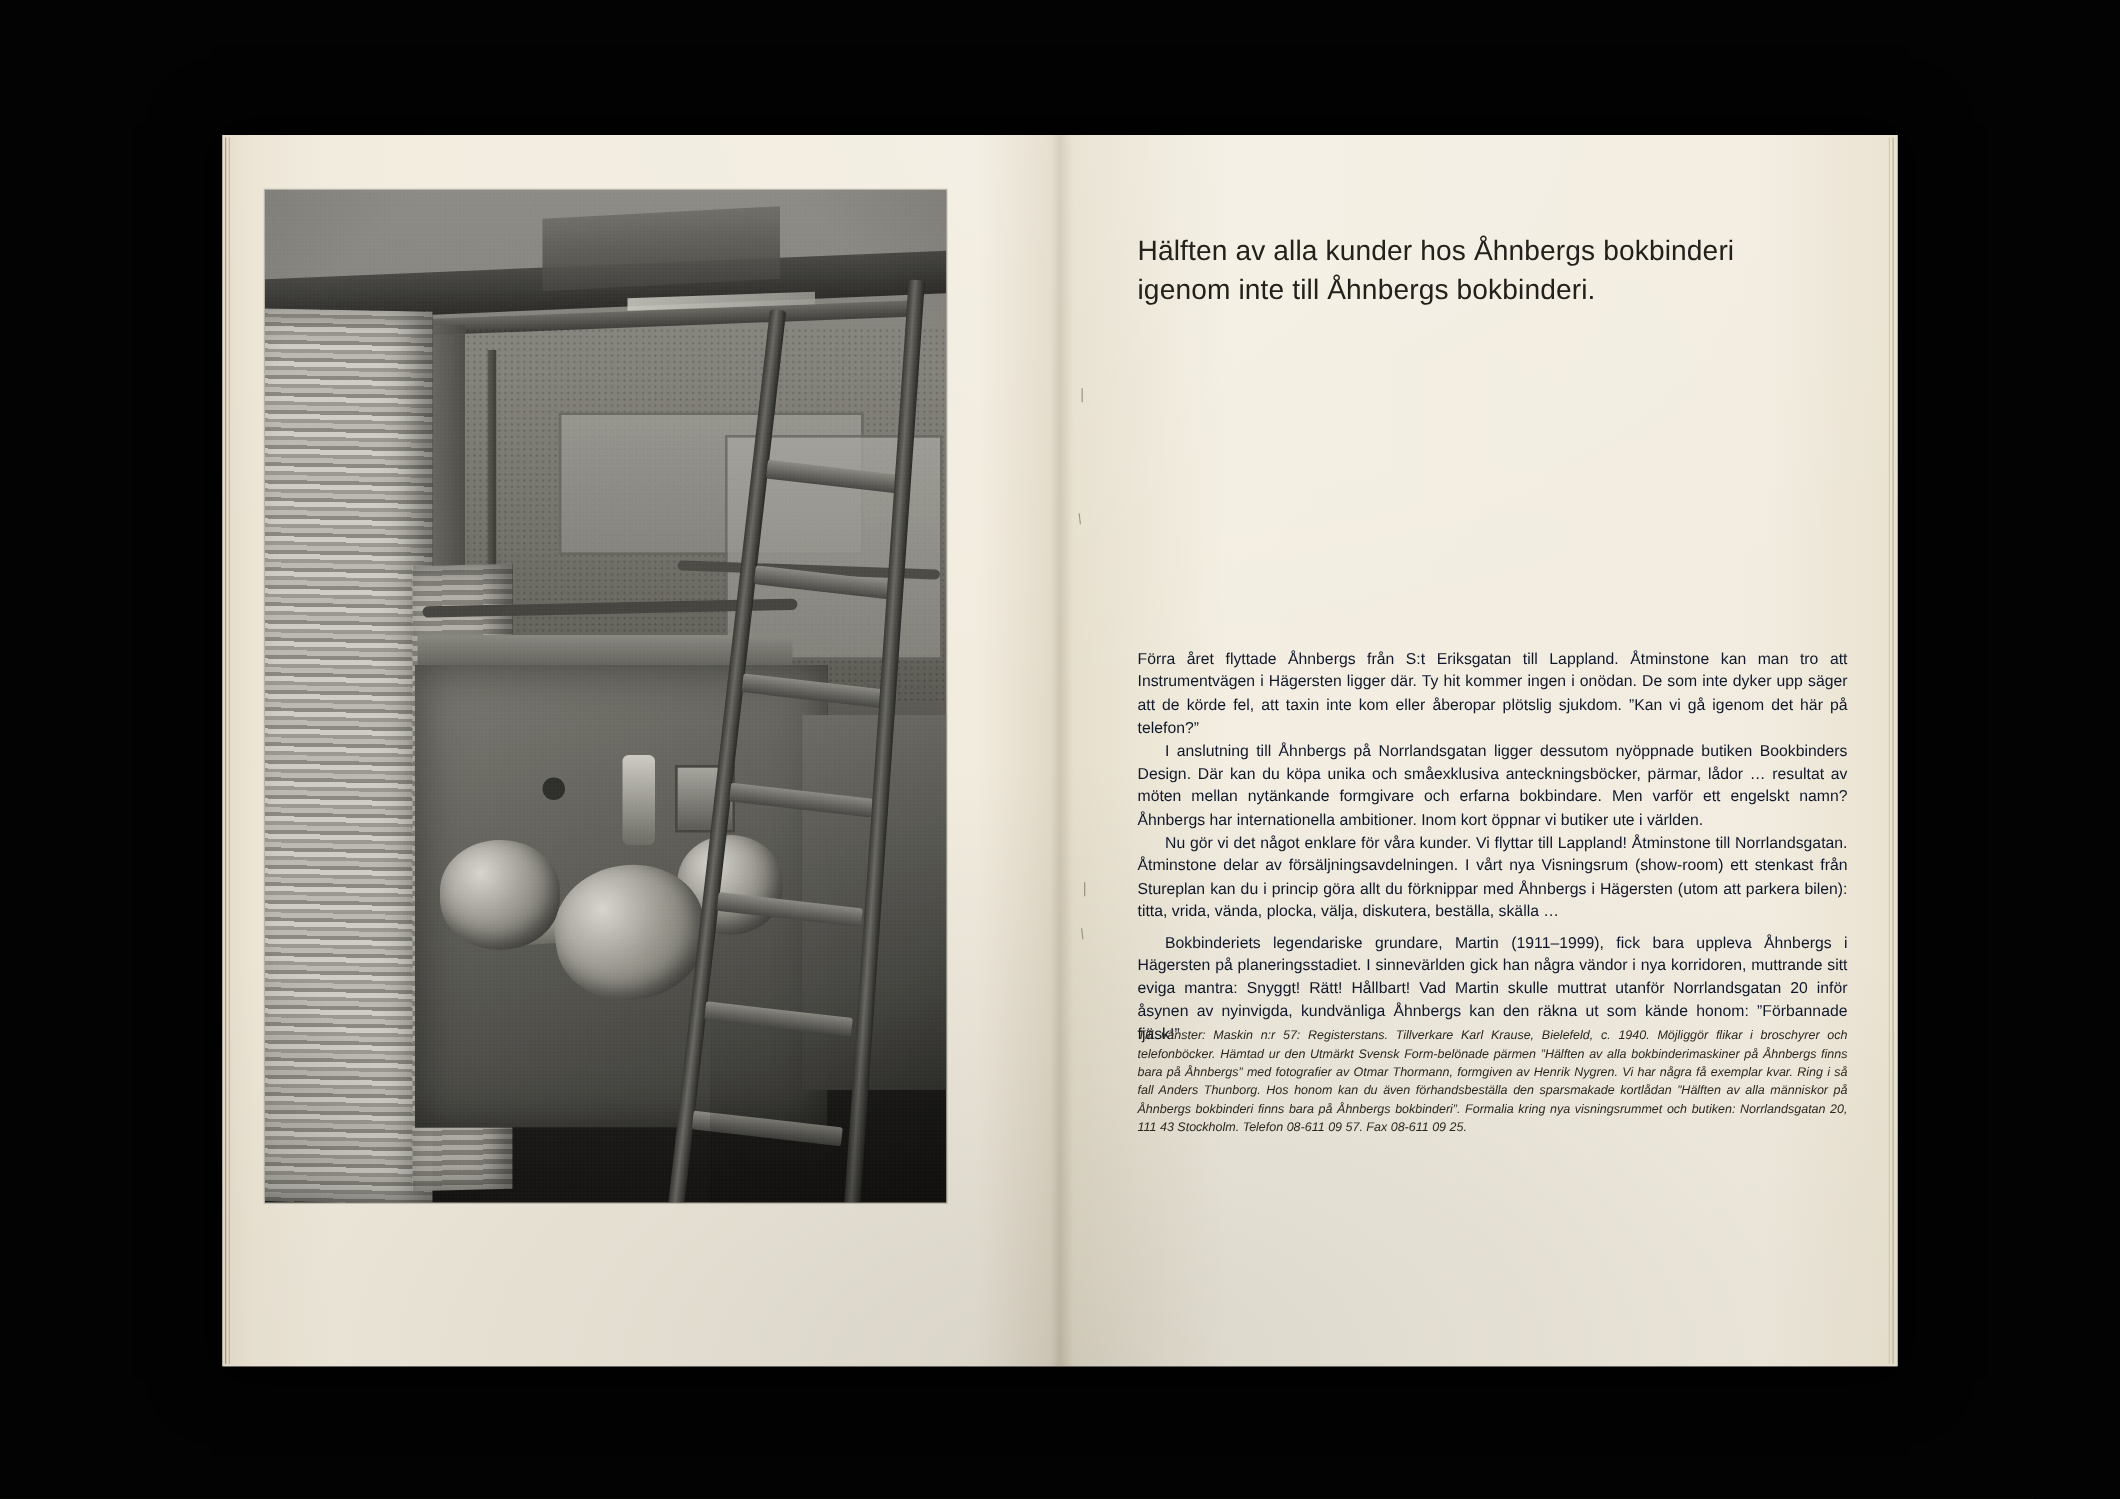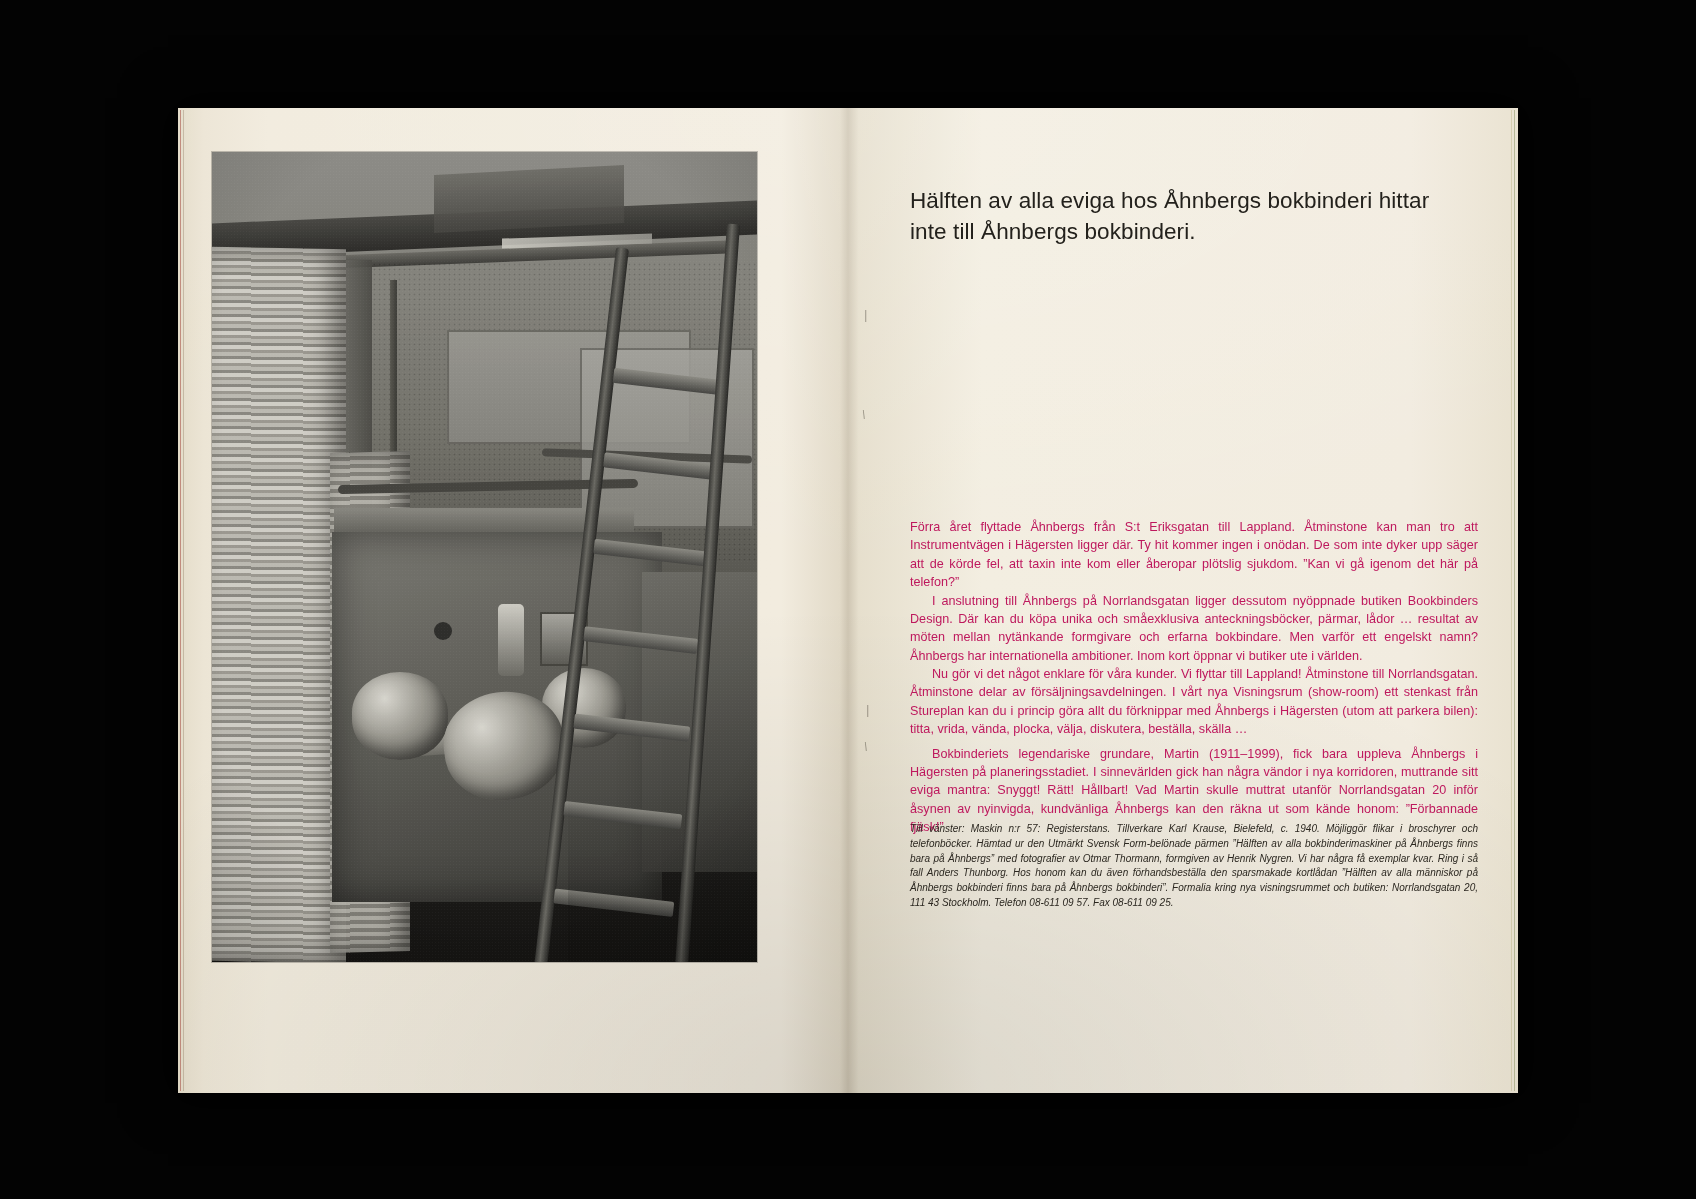--- a/index.html
+++ b/index.html
@@ -286,21 +286,21 @@
     font-weight: 400;
   }
 
   .body-block {
     position: absolute;
     left: 62px;
     top: 410px;
     width: 568px;
     font-size: 12.6px;
     line-height: 1.46;
-    color: #be185d;
+    color: #0f172a;
     text-align: justify;
     letter-spacing: 0.02px;
   }
   .body-block p { margin: 0; }
   .body-block p.indent { text-indent: 22px; }
   .body-block p + p { margin-top: 0; }
 
   .caption-block {
     position: absolute;
     left: 62px;
@@ -388,21 +388,21 @@
       </div>
     </div>
 
     <div class="page right">
 
       <div class="margin-mark mm1">|</div>
       <div class="margin-mark mm2">\</div>
       <div class="margin-mark mm3">|</div>
       <div class="margin-mark mm4">\</div>
 
-      <h1 class="headline">Hälften av alla eviga hos Åhnbergs bokbinderi hittar inte till Åhnbergs bokbinderi.</h1>
+      <h1 class="headline">Hälften av alla kunder hos Åhnbergs bokbinderi igenom inte till Åhnbergs bokbinderi.</h1>
 
       <div class="body-block">
         <p>Förra året flyttade Åhnbergs från S:t Eriksgatan till Lappland. Åtminstone kan man tro att Instrumentvägen i Hägersten ligger där. Ty hit kommer ingen i onödan. De som inte dyker upp säger att de körde fel, att taxin inte kom eller åberopar plötslig sjukdom. ”Kan vi gå igenom det här på telefon?”</p>
         <p class="indent">I anslutning till Åhnbergs på Norrlandsgatan ligger dessutom nyöppnade butiken Bookbinders Design. Där kan du köpa unika och småexklusiva anteckningsböcker, pärmar, lådor … resultat av möten mellan nytänkande formgivare och erfarna bokbindare. Men varför ett engelskt namn? Åhnbergs har internationella ambitioner. Inom kort öppnar vi butiker ute i världen.</p>
         <p class="indent">Nu gör vi det något enklare för våra kunder. Vi flyttar till Lappland! Åtminstone till Norrlandsgatan. Åtminstone delar av försäljningsavdelningen. I vårt nya Visningsrum (show-room) ett stenkast från Stureplan kan du i princip göra allt du förknippar med Åhnbergs i Hägersten (utom att parkera bilen): titta, vrida, vända, plocka, välja, diskutera, beställa, skälla …</p>
         <p class="indent" style="margin-top:6px;">Bokbinderiets legendariske grundare, Martin (1911–1999), fick bara uppleva Åhnbergs i Hägersten på planeringsstadiet. I sinnevärlden gick han några vändor i nya korridoren, muttrande sitt eviga mantra: Snyggt! Rätt! Hållbart! Vad Martin skulle muttrat utanför Norrlandsgatan 20 inför åsynen av nyinvigda, kundvänliga Åhnbergs kan den räkna ut som kände honom: ”Förbannade fjäsk!”</p>
       </div>
 
       <div class="caption-block">
         <p>Till vänster: Maskin n:r 57: Registerstans. Tillverkare Karl Krause, Bielefeld, c. 1940. Möjliggör flikar i broschyrer och telefonböcker. Hämtad ur den Utmärkt Svensk Form-belönade pärmen ”Hälften av alla bokbinderimaskiner på Åhnbergs finns bara på Åhnbergs” med fotografier av Otmar Thormann, formgiven av Henrik Nygren. Vi har några få exemplar kvar. Ring i så fall Anders Thunborg. Hos honom kan du även förhandsbeställa den sparsmakade kortlådan ”Hälften av alla människor på Åhnbergs bokbinderi finns bara på Åhnbergs bokbinderi”. Formalia kring nya visningsrummet och butiken: Norrlandsgatan 20, 111 43 Stockholm. Telefon 08-611 09 57. Fax 08-611 09 25.</p>

